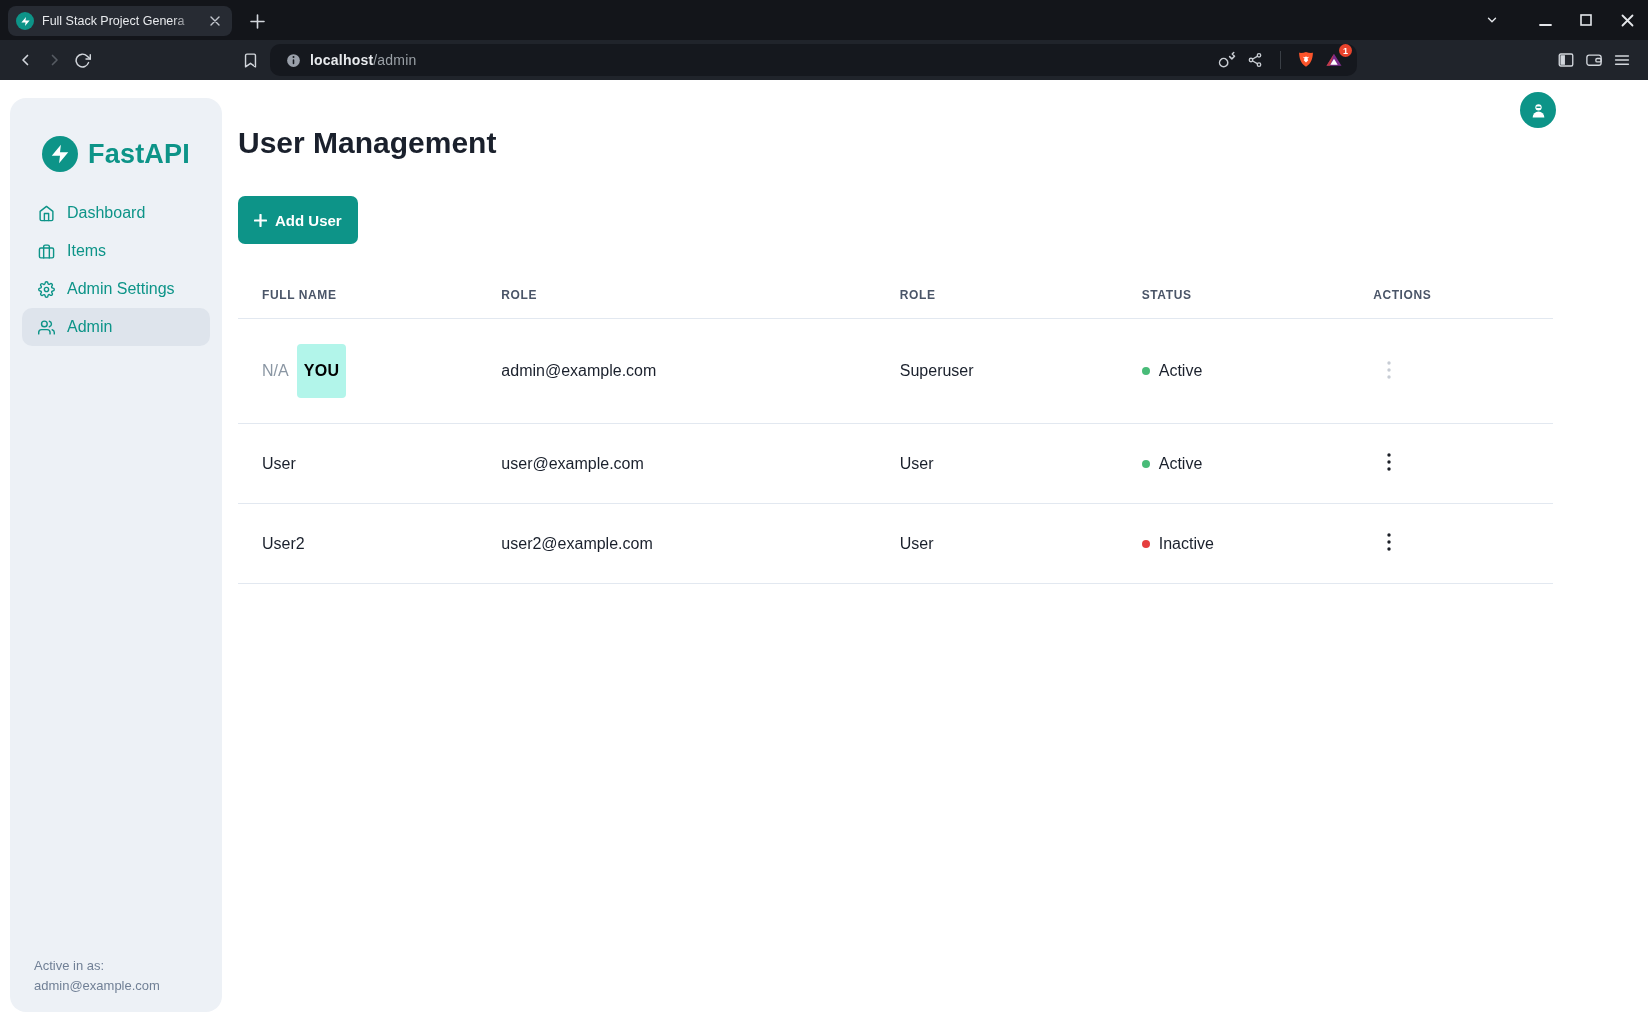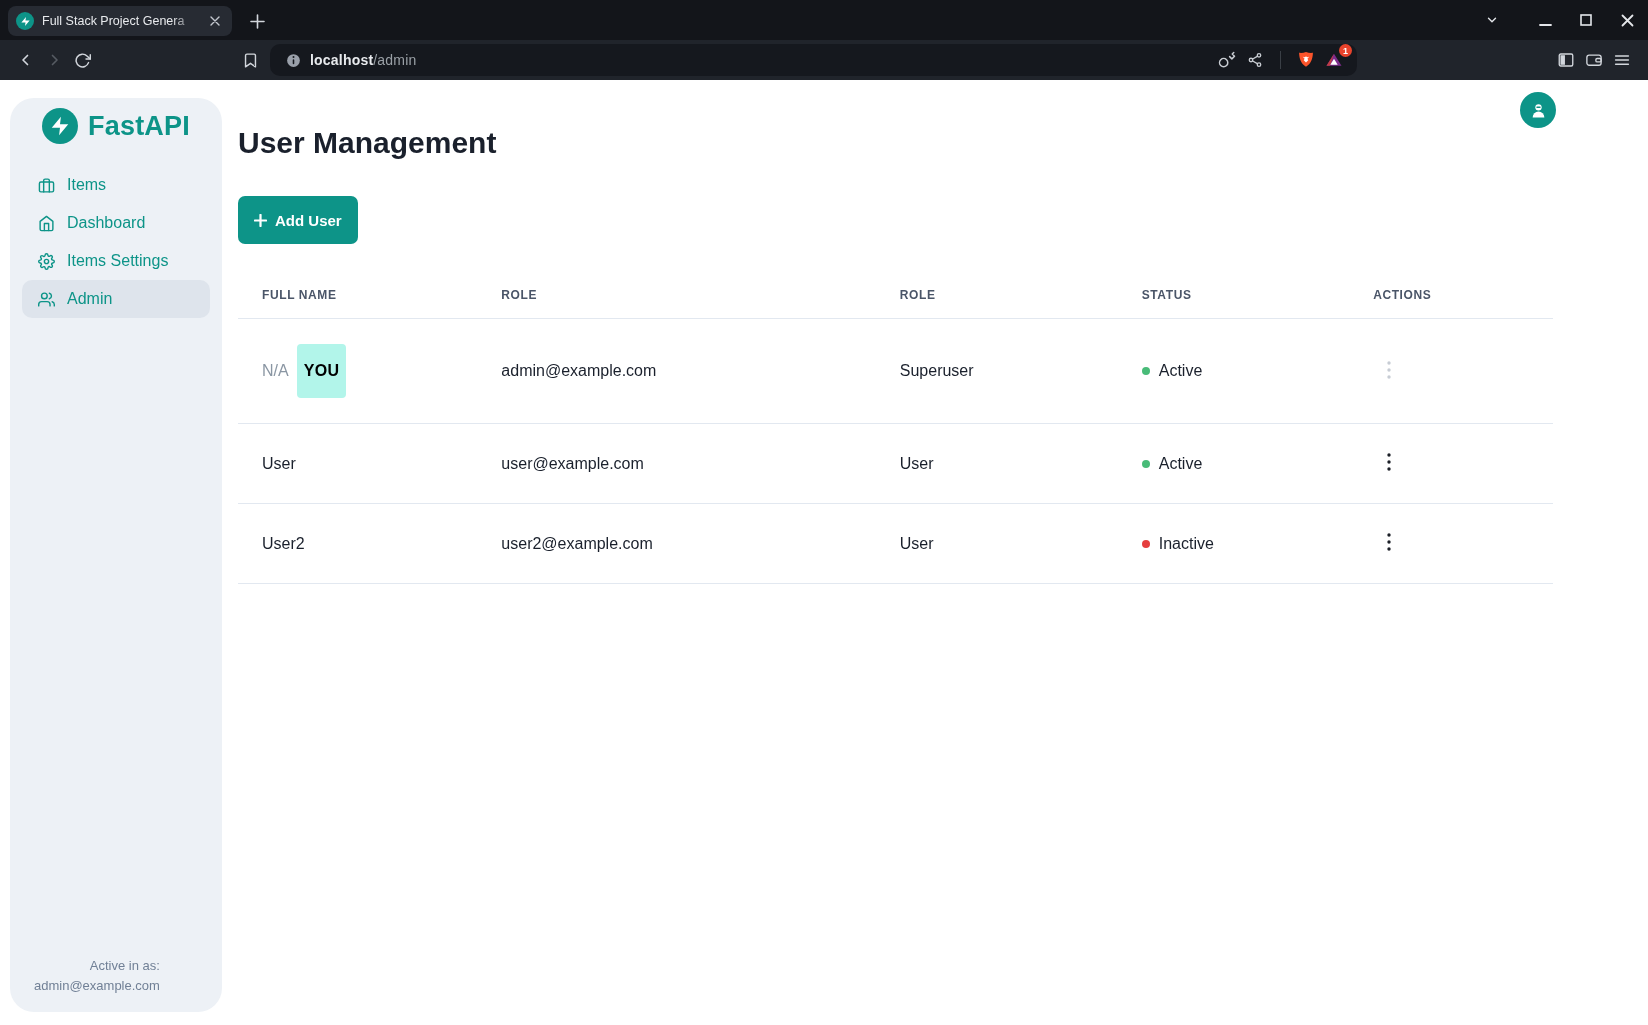--- a/index.html
+++ b/index.html
@@ -43,21 +43,21 @@
   .divider { width:1px; height:18px; background:#3A3F46; margin:0 8px; flex:none; }
   .rewards-badge { position:absolute; top:-5px; right:-7px; min-width:13px; height:13px;
                    background:#E8432C; color:#fff; font-size:9px; font-weight:bold;
                    border-radius:7px; display:flex; align-items:center; justify-content:center;
                    padding:0 3px; }
 
   
   .content { position:absolute; top:80px; left:0; right:0; bottom:0; background:#fff; }
 
   .sidebar { position:absolute; left:10px; top:18px; width:212px; height:914px;
-             background:#EDF1F6; border-radius:24px; padding-top:8px;text-align:right; }
+             background:#EDF1F6; border-radius:16px; padding-top:36px; }
   .logo-row { display:flex; align-items:center; justify-content:center; gap:10px;
               height:40px; margin-bottom:20px; }
   .logo-mark { width:36px; height:36px; border-radius:50%; background:#0D9488;
                display:flex; align-items:center; justify-content:center; }
   .logo-mark svg { width:22px; height:22px; }
   .logo-text { color:#0D9488; font-size:27px; font-weight:600; letter-spacing:.2px; }
   .nav-list { padding:0 12px; display:flex; flex-direction:column; }
   .nav-item { display:flex; align-items:center; gap:12px; height:38px;
               padding:0 10px 0 16px; border-radius:10px; color:#0D9488;
               font-size:16px; cursor:pointer; }
@@ -233,38 +233,38 @@
         <svg viewBox="0 0 24 24">
             <polygon points="13 2 3 14 12 14 11 22 21 10 12 10 13 2" fill="#fff"></polygon>
           </svg>
       </span>
       <span class="logo-text">FastAPI</span>
     </div>
 
     <nav class="nav-list">
       <div class="nav-item">
         <svg viewBox="0 0 24 24" fill="none" stroke="currentColor" stroke-width="2" stroke-linecap="round" stroke-linejoin="round">
-            <rect x="2" y="7" width="20" height="14" rx="2"></rect>
-            <path d="M16 21V5a2 2 0 0 0-2-2h-4a2 2 0 0 0-2 2v16"></path>
-          </svg>
-        <span>Items</span>
+            <path d="M3 9l9-7 9 7v11a2 2 0 0 1-2 2H5a2 2 0 0 1-2-2z"></path>
+            <path d="M9 22V12h6v10"></path>
+          </svg>
+        <span>Dashboard</span>
       </div>
       <div class="nav-item">
         <svg viewBox="0 0 24 24" fill="none" stroke="currentColor" stroke-width="2" stroke-linecap="round" stroke-linejoin="round">
-            <path d="M3 9l9-7 9 7v11a2 2 0 0 1-2 2H5a2 2 0 0 1-2-2z"></path>
-            <path d="M9 22V12h6v10"></path>
-          </svg>
-        <span>Dashboard</span>
+            <rect x="2" y="7" width="20" height="14" rx="2"></rect>
+            <path d="M16 21V5a2 2 0 0 0-2-2h-4a2 2 0 0 0-2 2v16"></path>
+          </svg>
+        <span>Items</span>
       </div>
       <div class="nav-item">
         <svg viewBox="0 0 24 24" fill="none" stroke="currentColor" stroke-width="2" stroke-linecap="round" stroke-linejoin="round">
             <circle cx="12" cy="12" r="3"></circle>
             <path d="M19.4 15a1.65 1.65 0 0 0 .33 1.82l.06.06a2 2 0 0 1 0 2.83 2 2 0 0 1-2.83 0l-.06-.06a1.65 1.65 0 0 0-1.82-.33 1.65 1.65 0 0 0-1 1.51V21a2 2 0 0 1-2 2 2 2 0 0 1-2-2v-.09A1.65 1.65 0 0 0 9 19.4a1.65 1.65 0 0 0-1.82.33l-.06.06a2 2 0 0 1-2.83 0 2 2 0 0 1 0-2.83l.06-.06a1.65 1.65 0 0 0 .33-1.82 1.65 1.65 0 0 0-1.51-1H3a2 2 0 0 1-2-2 2 2 0 0 1 2-2h.09A1.65 1.65 0 0 0 4.6 9a1.65 1.65 0 0 0-.33-1.82l-.06-.06a2 2 0 0 1 0-2.83 2 2 0 0 1 2.83 0l.06.06a1.65 1.65 0 0 0 1.82.33H9a1.65 1.65 0 0 0 1-1.51V3a2 2 0 0 1 2-2 2 2 0 0 1 2 2v.09a1.65 1.65 0 0 0 1 1.51 1.65 1.65 0 0 0 1.82-.33l.06-.06a2 2 0 0 1 2.83 0 2 2 0 0 1 0 2.83l-.06.06a1.65 1.65 0 0 0-.33 1.82V9a1.65 1.65 0 0 0 1.51 1H21a2 2 0 0 1 2 2 2 2 0 0 1-2 2h-.09a1.65 1.65 0 0 0-1.51 1z"></path>
           </svg>
-        <span>Items Settings</span>
+        <span>Admin Settings</span>
       </div>
       <div class="nav-item active">
         <svg viewBox="0 0 24 24" fill="none" stroke="currentColor" stroke-width="2" stroke-linecap="round" stroke-linejoin="round">
             <path d="M17 21v-2a4 4 0 0 0-4-4H5a4 4 0 0 0-4 4v2"></path>
             <circle cx="9" cy="7" r="4"></circle>
             <path d="M23 21v-2a4 4 0 0 0-3-3.87"></path>
             <path d="M16 3.13a4 4 0 0 1 0 7.75"></path>
           </svg>
         <span>Admin</span>
       </div>

